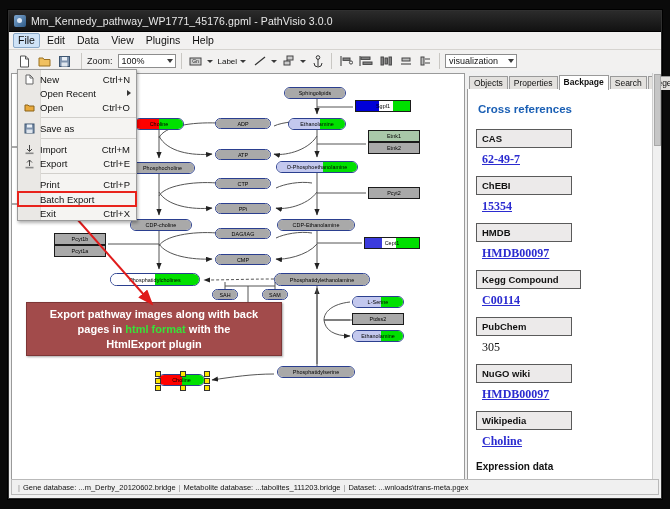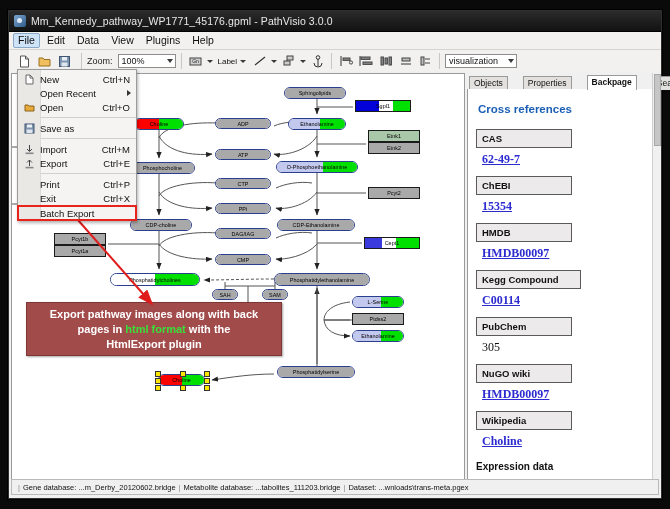--- a/index.html
+++ b/index.html
@@ -46,21 +46,21 @@
 
   
   .body{position:absolute;left:0;top:60px;right:0;bottom:0;background:#f0f0f0;}
 
   
   .canvas{position:absolute;left:2px;top:2px;width:452px;height:408px;background:#fff;
           border:1px solid #9a9a9a;overflow:hidden;}
 
   
   .dock{position:absolute;left:458px;top:2px;width:193px;height:408px;background:#f0f0f0;}
-  .tabs{display:flex;height:16px;align-items:flex-end;padding-left:2px;gap:15px;
+  .tabs{display:flex;height:16px;align-items:flex-end;padding-left:2px;gap:1px;
         border-bottom:1px solid #9a9a9a;}
   .tab{font-size:8.5px;color:#111;padding:1px 4px 1px 4px;background:#e3e1de;
        border:1px solid #9a9a9a;border-bottom:none;line-height:11px;position:relative;top:1px;}
   .tab.sel{background:#fff;font-weight:bold;padding-bottom:2px;top:1px;z-index:2;}
   .dockbody{position:absolute;left:0;top:16px;right:0;bottom:0;background:#fff;
             border:1px solid #9a9a9a;border-top:none;overflow:hidden;padding:6px 8px;box-sizing:border-box;}
   .xref-title{color:#1a5fb4;font-size:11.5px;font-weight:bold;margin:8px 0 14px 2px;}
   .xrow{margin-bottom:9px;}
   .xhead{border:1px solid #5a5a5a;background:#eceaea;font-size:9.5px;font-weight:bold;color:#111;
          padding:3px 5px;width:96px;box-sizing:border-box;}
@@ -664,27 +664,27 @@
             </div>
             <div class="mtxt">Export</div>
             <div class="macc">Ctrl+E</div>
           </div>
           <div class="msep"></div>
           <div class="mrow">
             <div class="mico"></div>
             <div class="mtxt">Print</div>
             <div class="macc">Ctrl+P</div>
           </div>
-          <div class="mrow">
-            <div class="mico"></div>
-            <div class="mtxt">Exit</div>
-            <div class="macc">Ctrl+X</div>
-          </div>
           <div class="mrow" style="position: relative; outline: rgb(232, 35, 28) solid 2px; outline-offset: -1px; margin-top: 1px;">
             <div class="mico"></div>
             <div class="mtxt">Batch Export</div>
             <div class="macc"></div>
           </div>
+          <div class="mrow">
+            <div class="mico"></div>
+            <div class="mtxt">Exit</div>
+            <div class="macc">Ctrl+X</div>
+          </div>
         </div>
   </div>
 
 </div>
 </div>
 
 </body></html>

